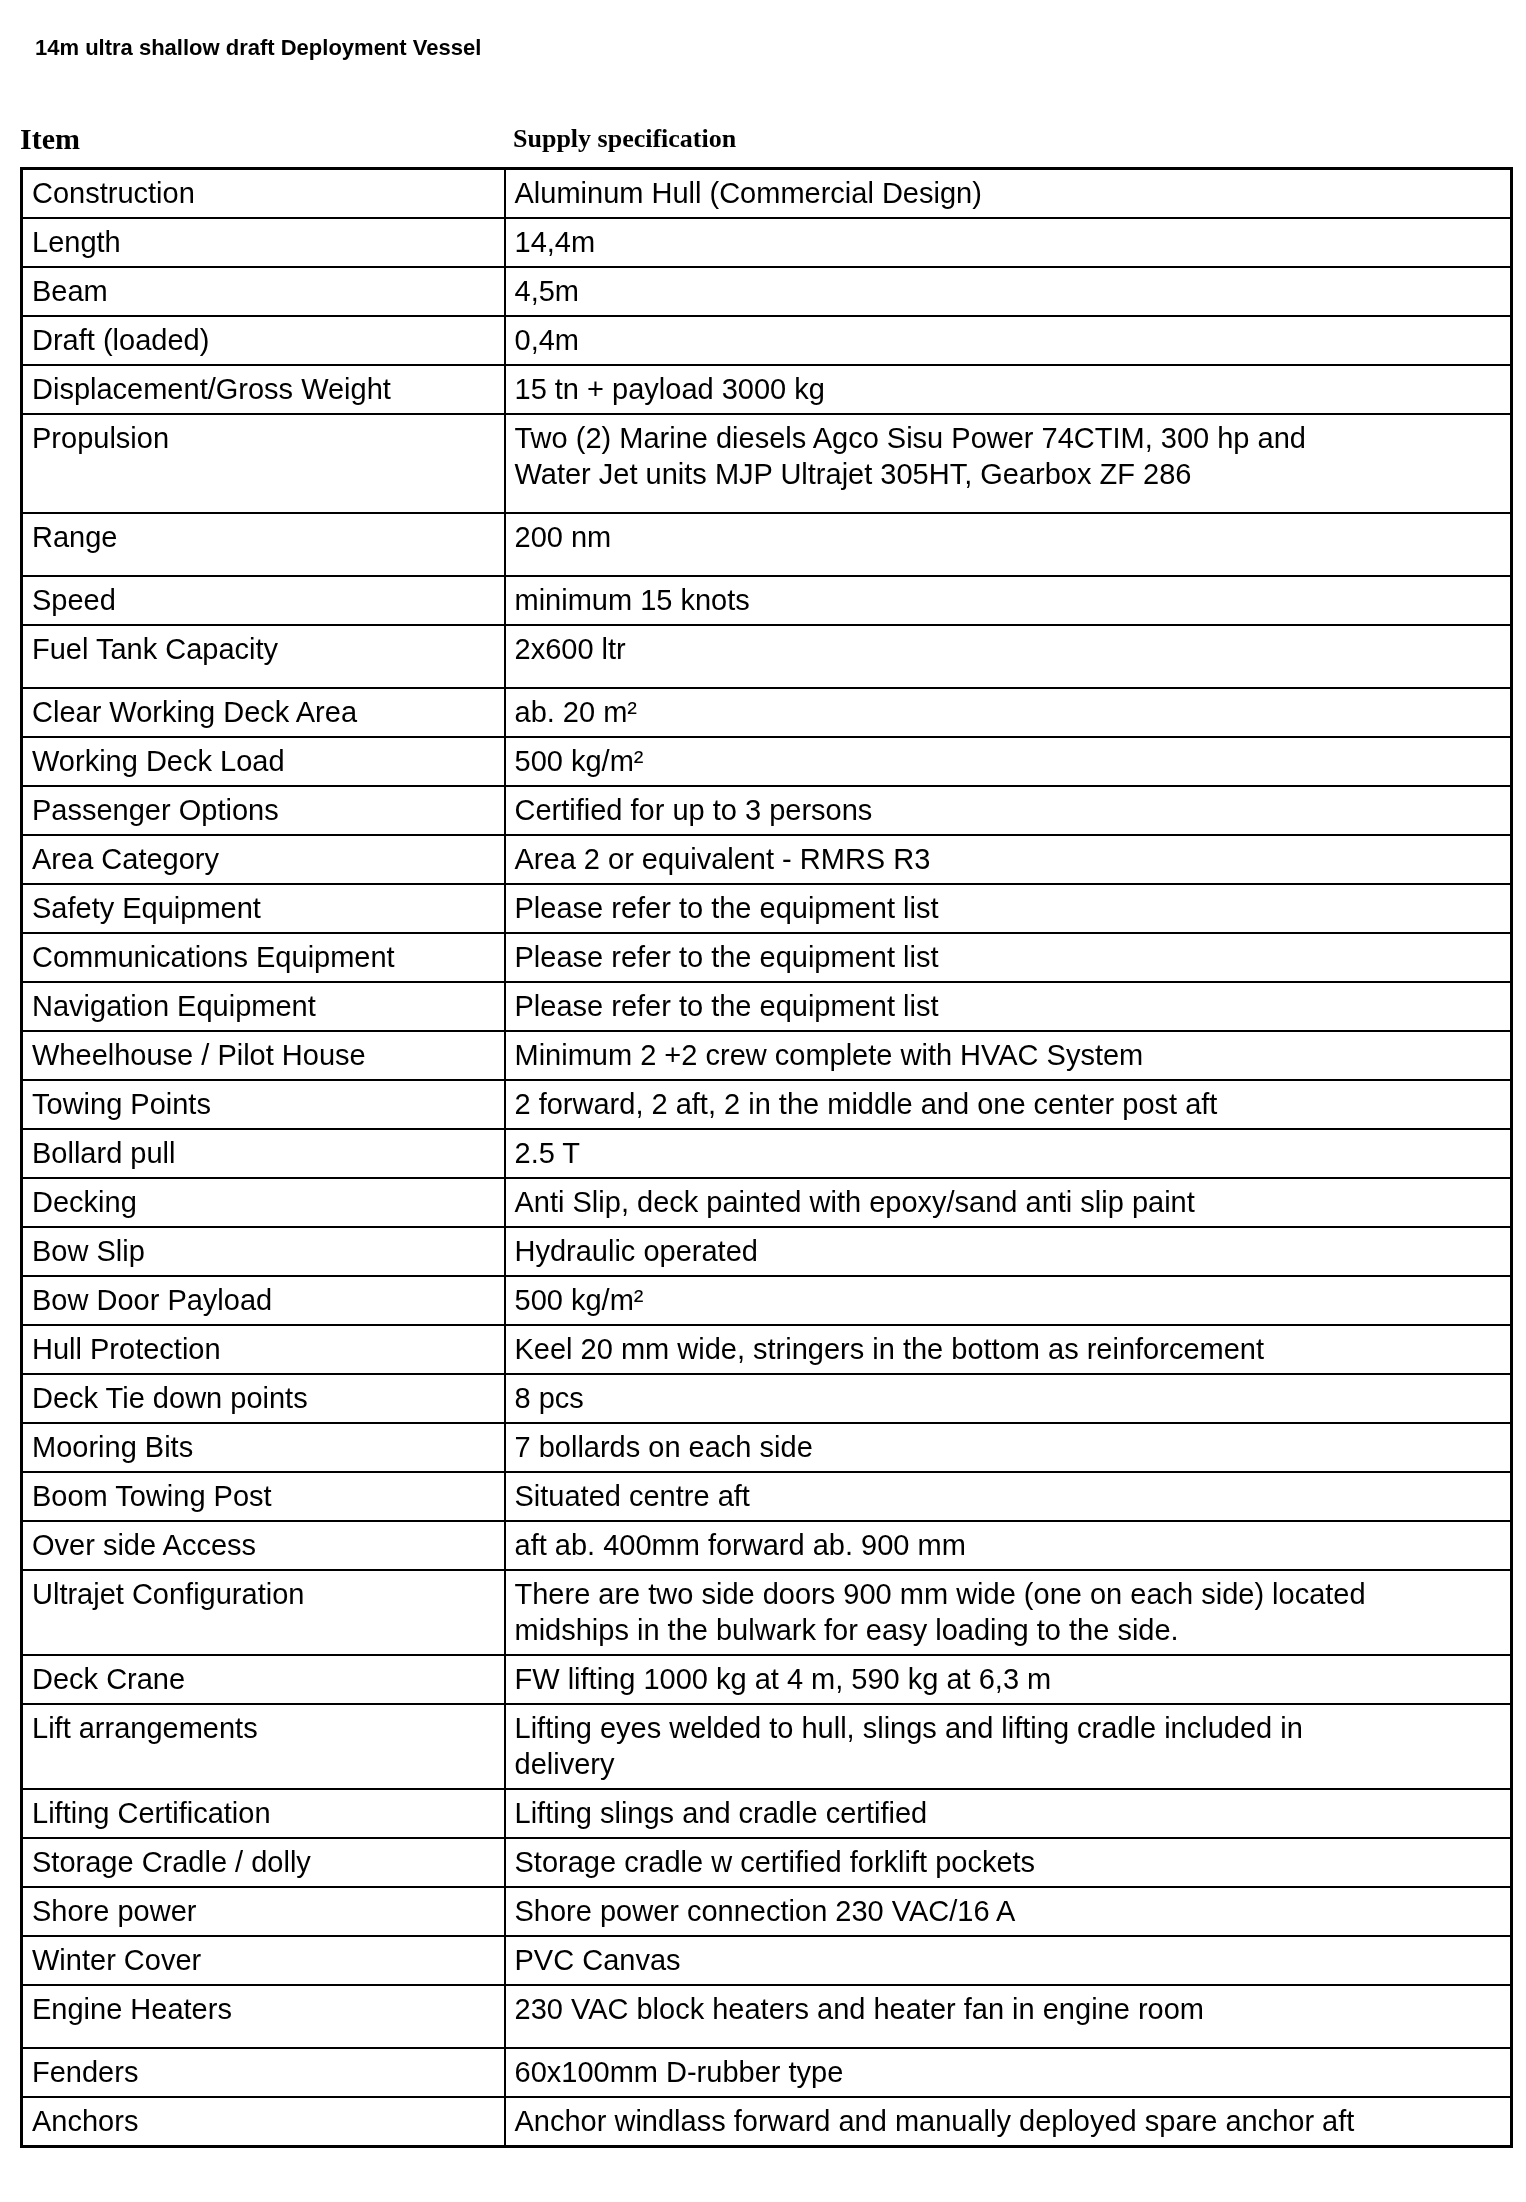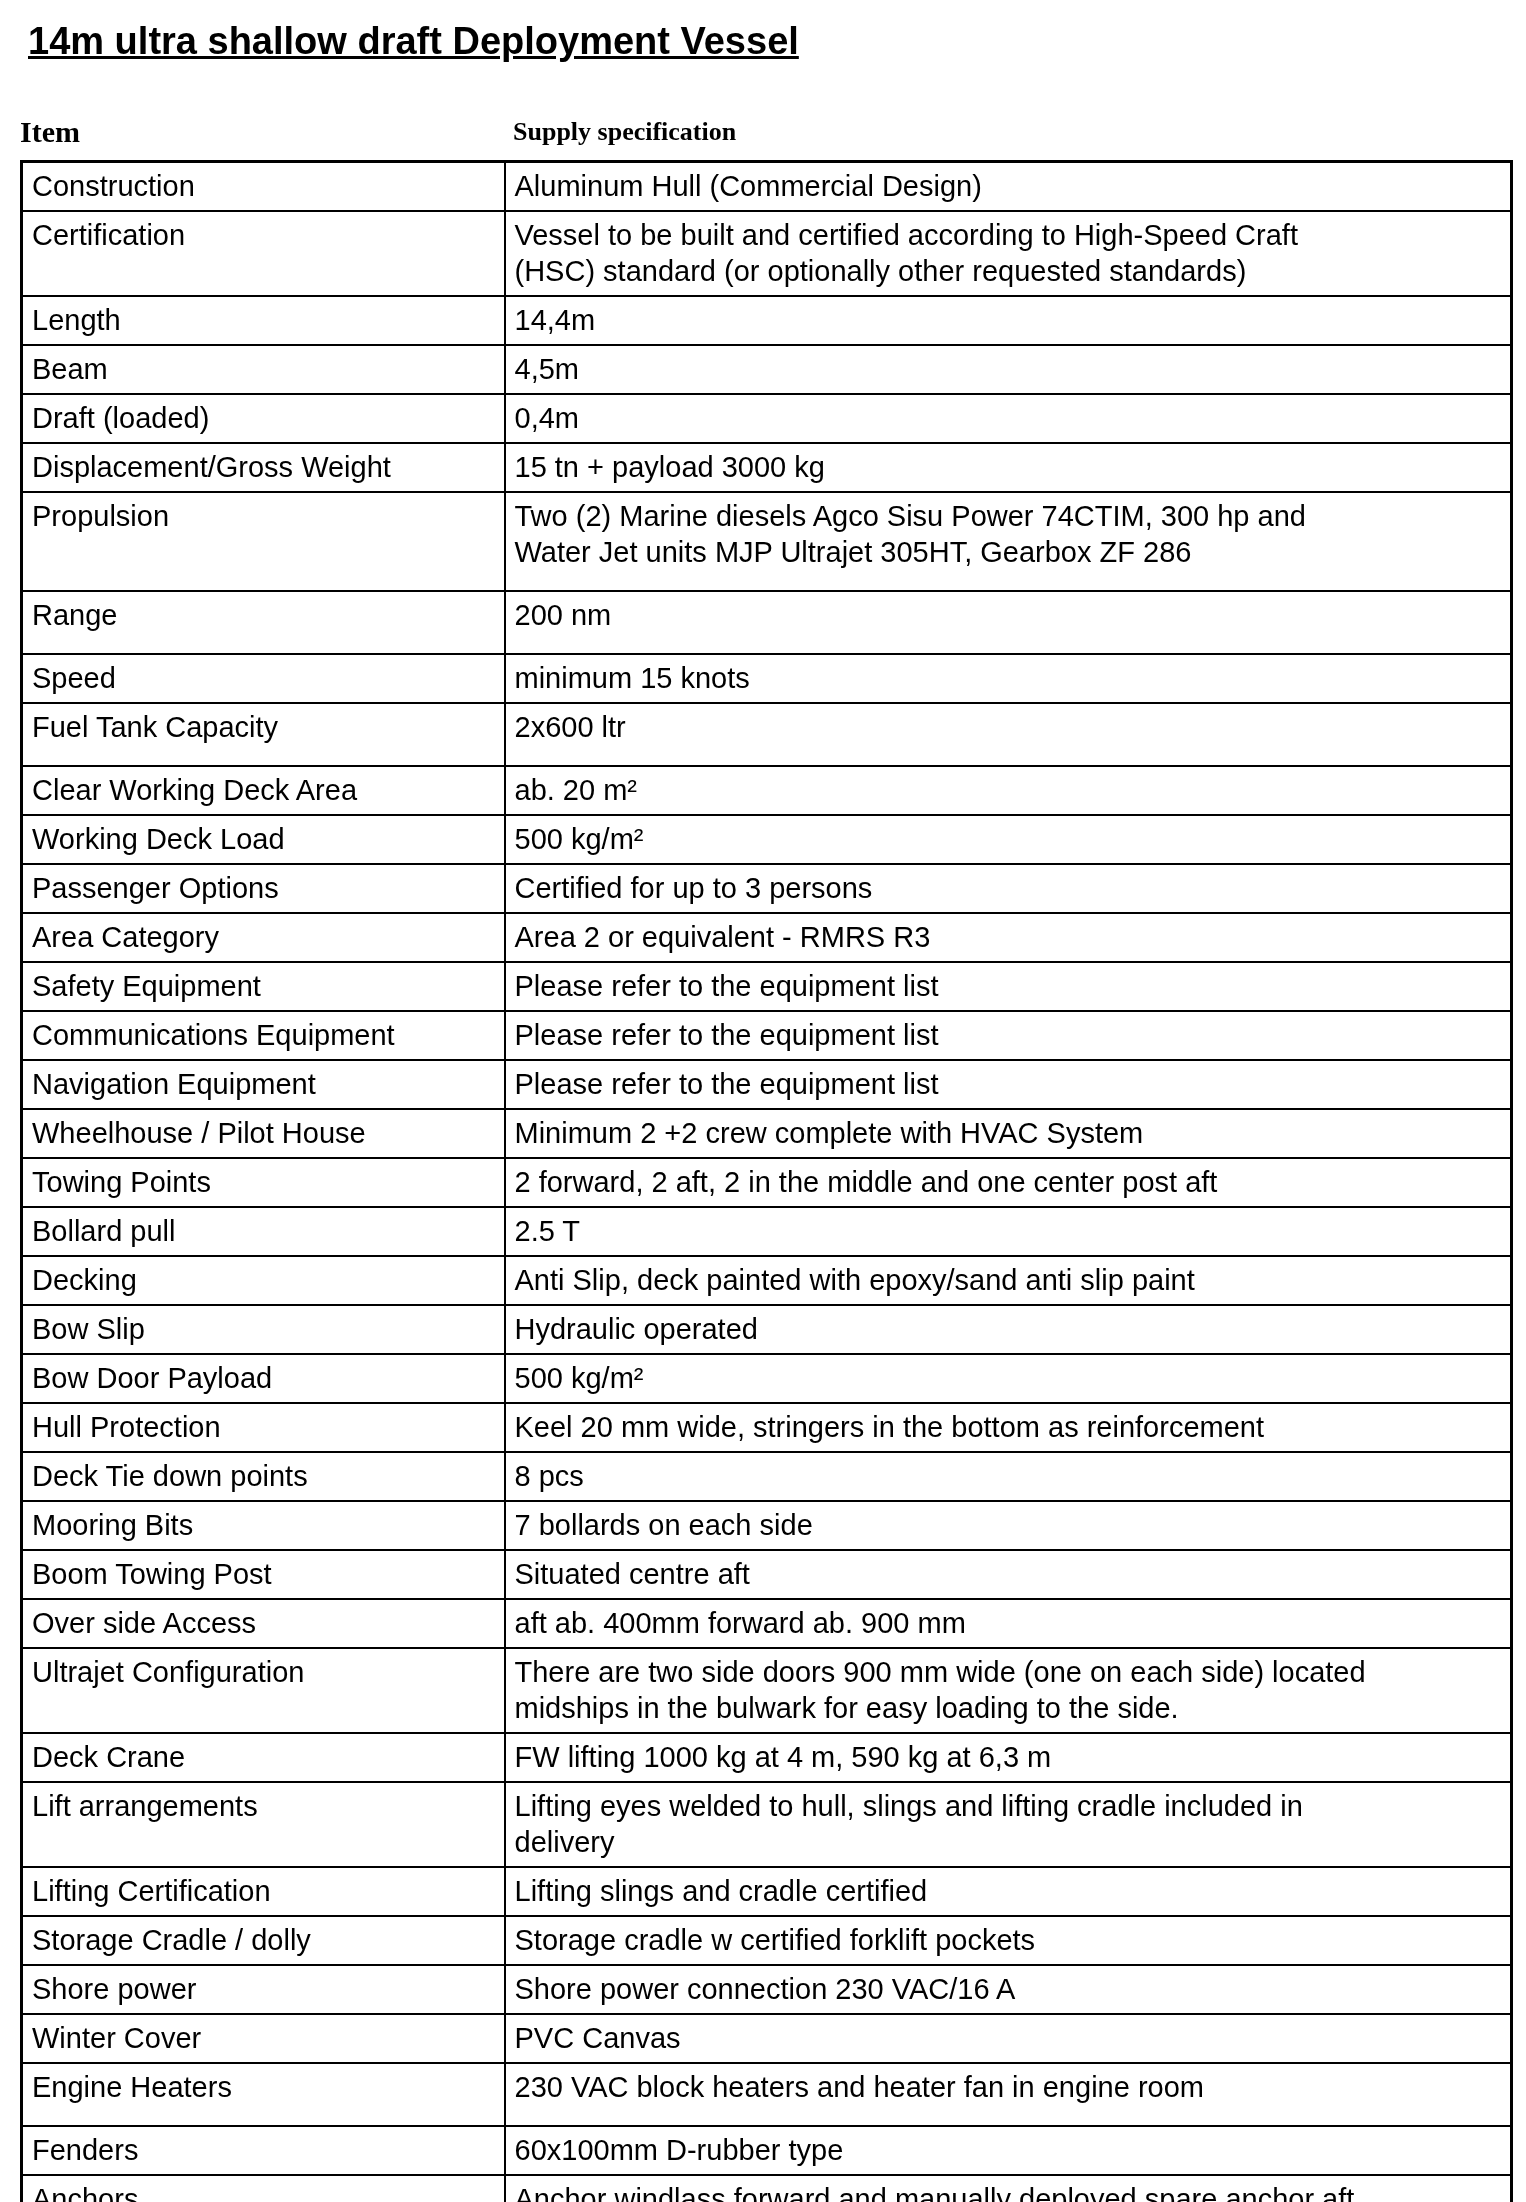--- a/index.html
+++ b/index.html
@@ -7,25 +7,24 @@
   body {
     width: 1526px;
     height: 2202px;
     background: #ffffff;
     color: #000000;
     font-family: "Liberation Sans", sans-serif;
   }
   .page { padding: 14px 16px 0 20px; }
 
   .doc-title {
-    font-size: 38px;
+    font-size: 22px;
     font-weight: bold;
-    margin: 8px;
+    margin: 15px;
     line-height: 38px;
-    text-decoration: underline;
   }
 
   .col-headers {
     display: flex;
     margin-top: 54px;
     margin-bottom: 10px;
     font-family: Liberation Serif, serif;
   }
   .col-headers .h-item {
     width: 493px;
@@ -75,27 +74,20 @@
       <col class="c2">
     </colgroup>
     <tbody>
         <tr>
           <td>Construction</td>
           <td>
             <div class="spec-line">Aluminum Hull (Commercial Design)</div>
           </td>
         </tr>
         <tr>
-          <td>Certification</td>
-          <td>
-            <div class="spec-line">Vessel to be built and certified according to High-Speed Craft</div>
-            <div class="spec-line">(HSC) standard (or optionally other requested standards)</div>
-          </td>
-        </tr>
-        <tr>
           <td>Length</td>
           <td>
             <div class="spec-line">14,4m</div>
           </td>
         </tr>
         <tr>
           <td>Beam</td>
           <td>
             <div class="spec-line">4,5m</div>
           </td>

